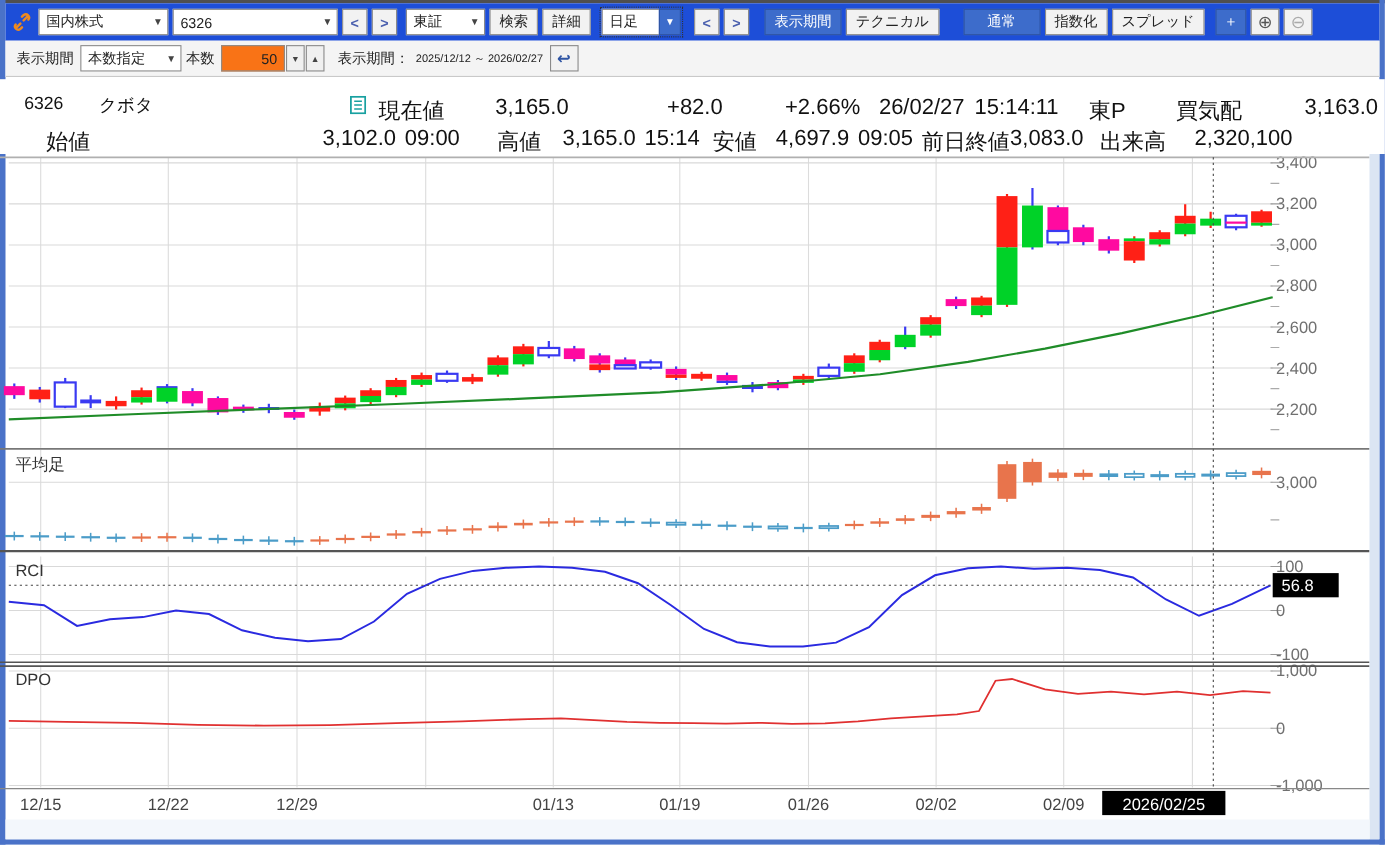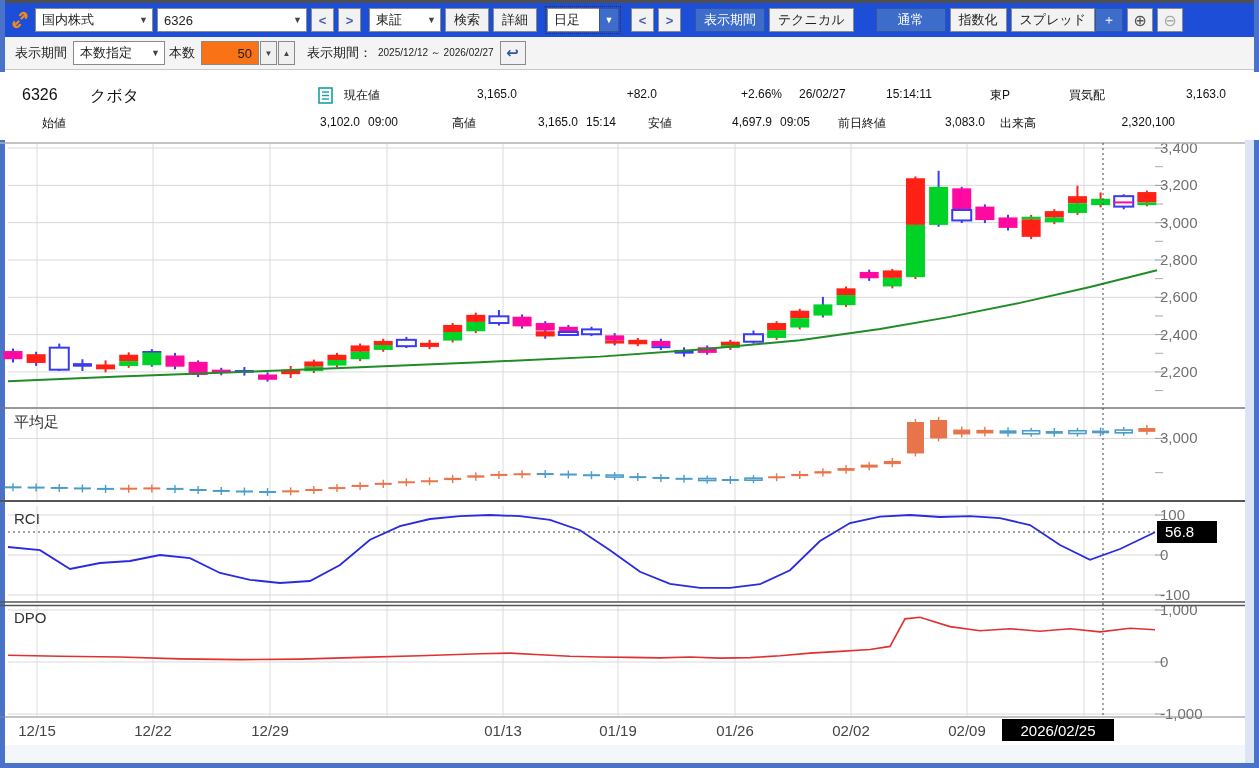--- a/index.html
+++ b/index.html
@@ -27,21 +27,21 @@
       display:flex;align-items:center;padding-left:6px;box-sizing:border-box}
   .combo-split .drop{background:#3d6ccb;border:1px solid #2f55a4;width:20px;height:24px;display:flex;
       align-items:center;justify-content:center;color:#fff;font-size:9px;box-sizing:border-box}
   .spin{display:flex;align-items:stretch;margin-right:6px}
   .spin .num{background:#f97316;border:1px solid #8a8a8a;width:58px;height:24px;display:flex;align-items:center;
       justify-content:flex-end;padding-right:6px;box-sizing:border-box}
   .spin .sp{background:#f0f0f0;border:1px solid #8a8a8a;width:17px;height:24px;display:flex;align-items:center;
       justify-content:center;font-size:8px;color:#444;box-sizing:border-box;margin-left:1px}
   .lbl2{margin-right:6px}
   .quote{position:absolute;left:0;top:72px;width:1259px;height:68px;background:#fff}
-  .quote span{position:absolute;white-space:nowrap;font-size:12px;color:#111}
+  .quote span{position:absolute;white-space:nowrap;font-size:20px;color:#111}
   .t{color:#18a0a0}
   .red{color:#f03a3a}
   .ralign{text-align:right}
   .icon-link{width:18px;height:18px;margin-right:6px}
   .icon-doc{position:absolute}
   #chart-svg{position:absolute;left:0;top:140px}
   .strip-right{position:absolute;left:1245px;top:140px;width:9px;height:623px;background:#dbe5f3}
   .strip-bottom{position:absolute;left:5px;top:745px;width:1240px;height:18px;background:#f3f7fc}
 </style>
 </head>
@@ -80,21 +80,21 @@
         <span>日足</span>
       </div>
     <div class="drop">▼</div>
   </div>
   <div class="btn btn-sm" style="margin-left:8px">&lt;</div>
   <div class="btn btn-sm" style="margin-right:14px">&gt;</div>
   <div class="btn btn-blue">表示期間</div>
   <div class="btn" style="margin-right:22px">テクニカル</div>
   <div class="btn btn-blue" style="width:70px">通常</div>
   <div class="btn">指数化</div>
-  <div class="btn" style="margin-right:0">スプレッド</div>
+  <div class="btn" style="margin-right:10px">スプレッド</div>
   <div class="btn btn-blue" style="width:28px;padding:0">＋</div>
   <div class="btn" style="width:26px;padding:0;font-size:16px;color:#555">⊕</div>
   <div class="btn" style="width:26px;padding:0;font-size:16px;color:#aaa">⊖</div>
 </div>
 
 <div class="toolbar2">
   <span class="lbl2">表示期間</span>
   <div class="sel" style="width:92px">
     <span>本数指定</span>
     <span class="arr">▼</span>

